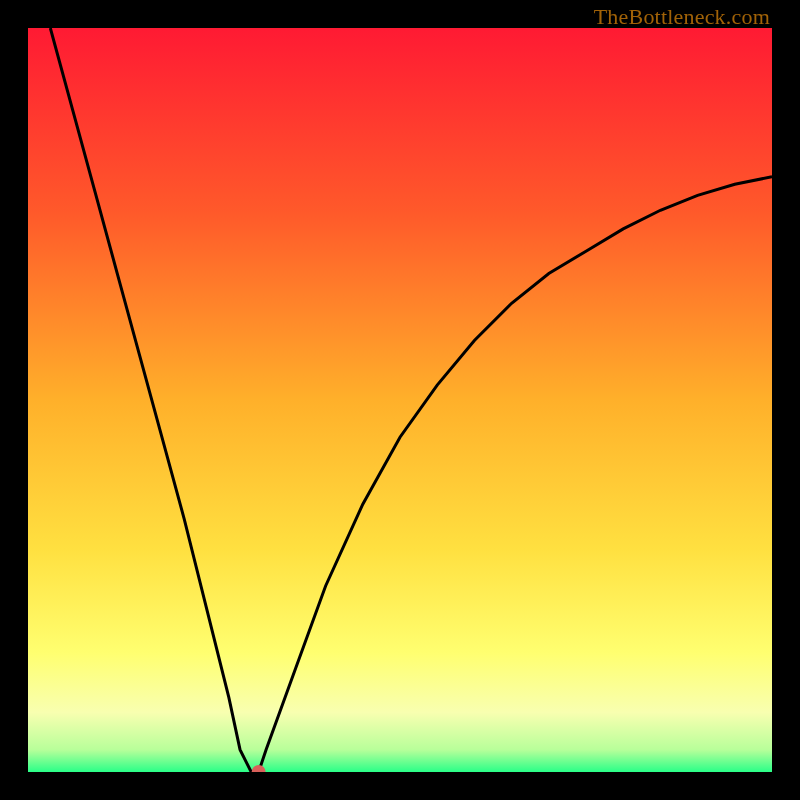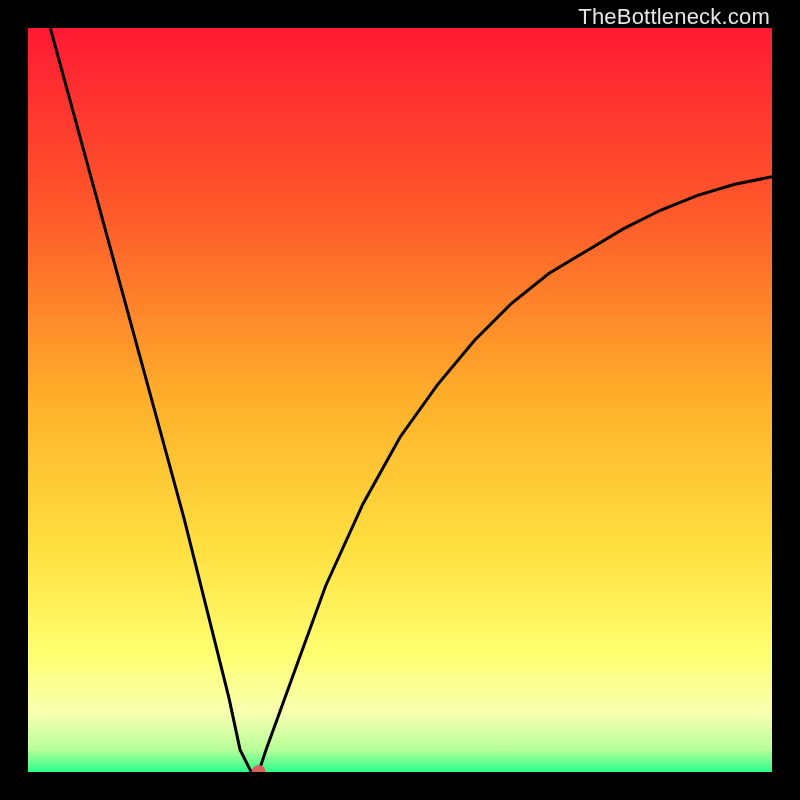--- a/index.html
+++ b/index.html
@@ -23,24 +23,24 @@
     position: absolute;
     left: 0;
     top: 0;
     width: 744px;
     height: 744px;
   }
   .watermark {
     position: absolute;
     top: 4px;
     right: 30px;
-    color: #e5e5e5;
+    color: #a16207;
     font-size: 22px;
     text-align: right;
-    font-family: Liberation Sans, sans-serif;
+    font-family: Liberation Serif, serif;
     letter-spacing: 0.2px;
   }
   svg {
     display: block;
   }
 </style>
 </head>
 <body>
 
 <div class="watermark">TheBottleneck.com</div>

